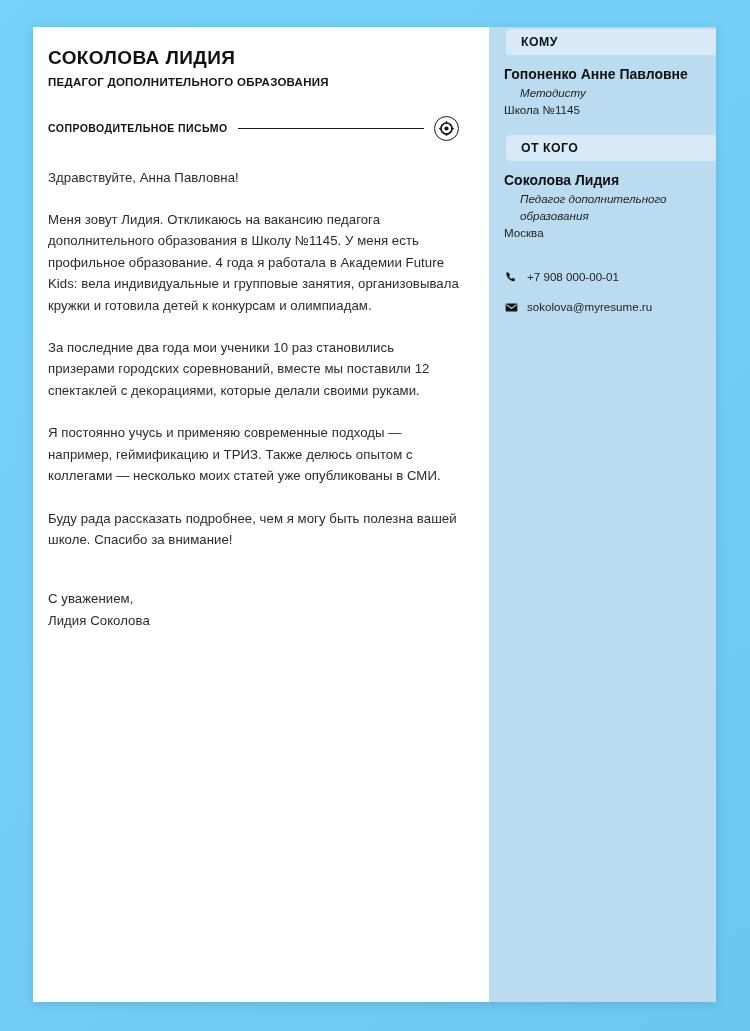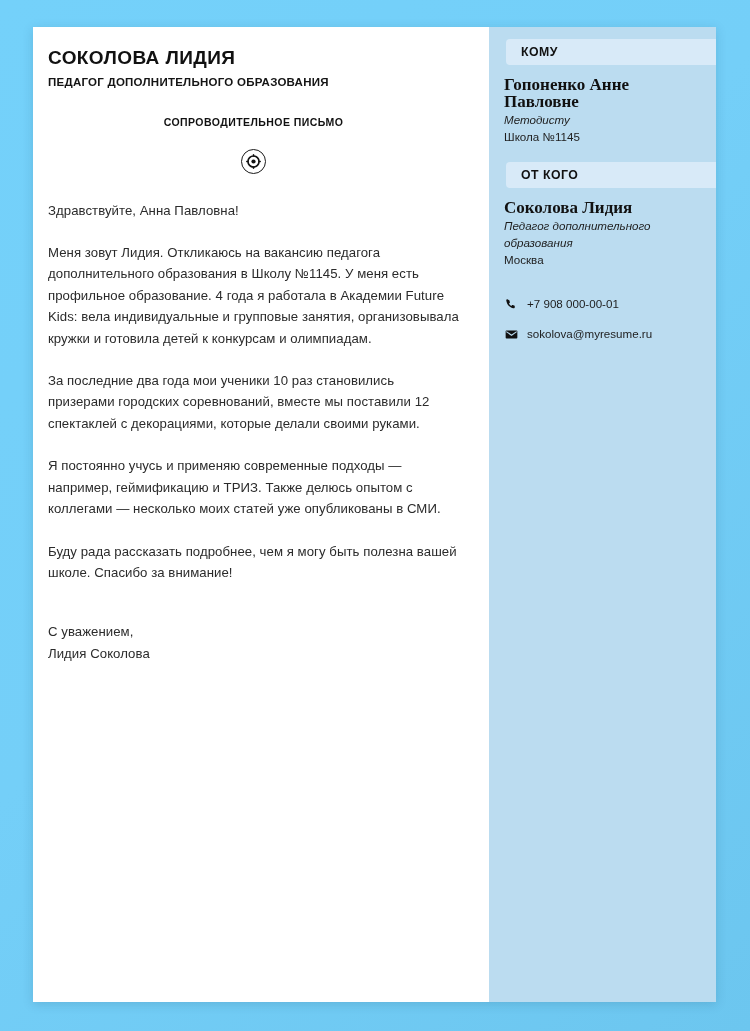--- a/index.html
+++ b/index.html
@@ -58,21 +58,20 @@
     color: #141414;
     margin: 0 0 26px 0;
     line-height: 1.2;
   }
 
   .doc-head {
     display: flex;
     align-items: center;
     gap: 10px;
     margin-bottom: 26px;
-    flex-direction: column;
   }
   .doc-head-label {
     font-size: 10.5px;
     font-weight: bold;
     letter-spacing: 0.45px;
     color: #111111;
     white-space: nowrap;
   }
   .doc-head-rule {
     flex: 1 1 auto;
@@ -103,53 +102,53 @@
     line-height: 21.4px;
     color: #2b2b2b;
     margin-top: 38px;
   }
   .sign-block div { letter-spacing: 0.05px; }
 
   
   .side-col {
     flex: 1 1 auto;
     background: #bbdcf0;
-    padding-top: 12px;
+    padding-top: 2px;
   }
 
   .side-section { margin-bottom: 5px; }
 
   .side-head {
     background: #d8eaf8;
     margin: 0 0 0 17px;
     padding: 6px 0 6px 15px;
     border-radius: 4px 0 0 4px;
     font-size: 12.3px;
     font-weight: bold;
     letter-spacing: 0.5px;
     color: #111111;
   }
 
   .side-body {
     padding: 11px 14px 12px 15px;
   }
 
   .side-strong {
-    font-size: 17px;
+    font-size: 14px;
     font-weight: bold;
     color: #111111;
     line-height: 17px;
     margin-bottom: 1px;
-    font-family: Liberation Serif, serif;
   }
   .side-italic {
     font-size: 11.6px;
     font-style: italic;
     color: #1d1d1d;
     line-height: 17px;
+    margin-left: 16px;
   }
   .side-plain {
     font-size: 11.6px;
     color: #1d1d1d;
     line-height: 17px;
   }
 
   .contact-row {
     display: flex;
     align-items: center;

